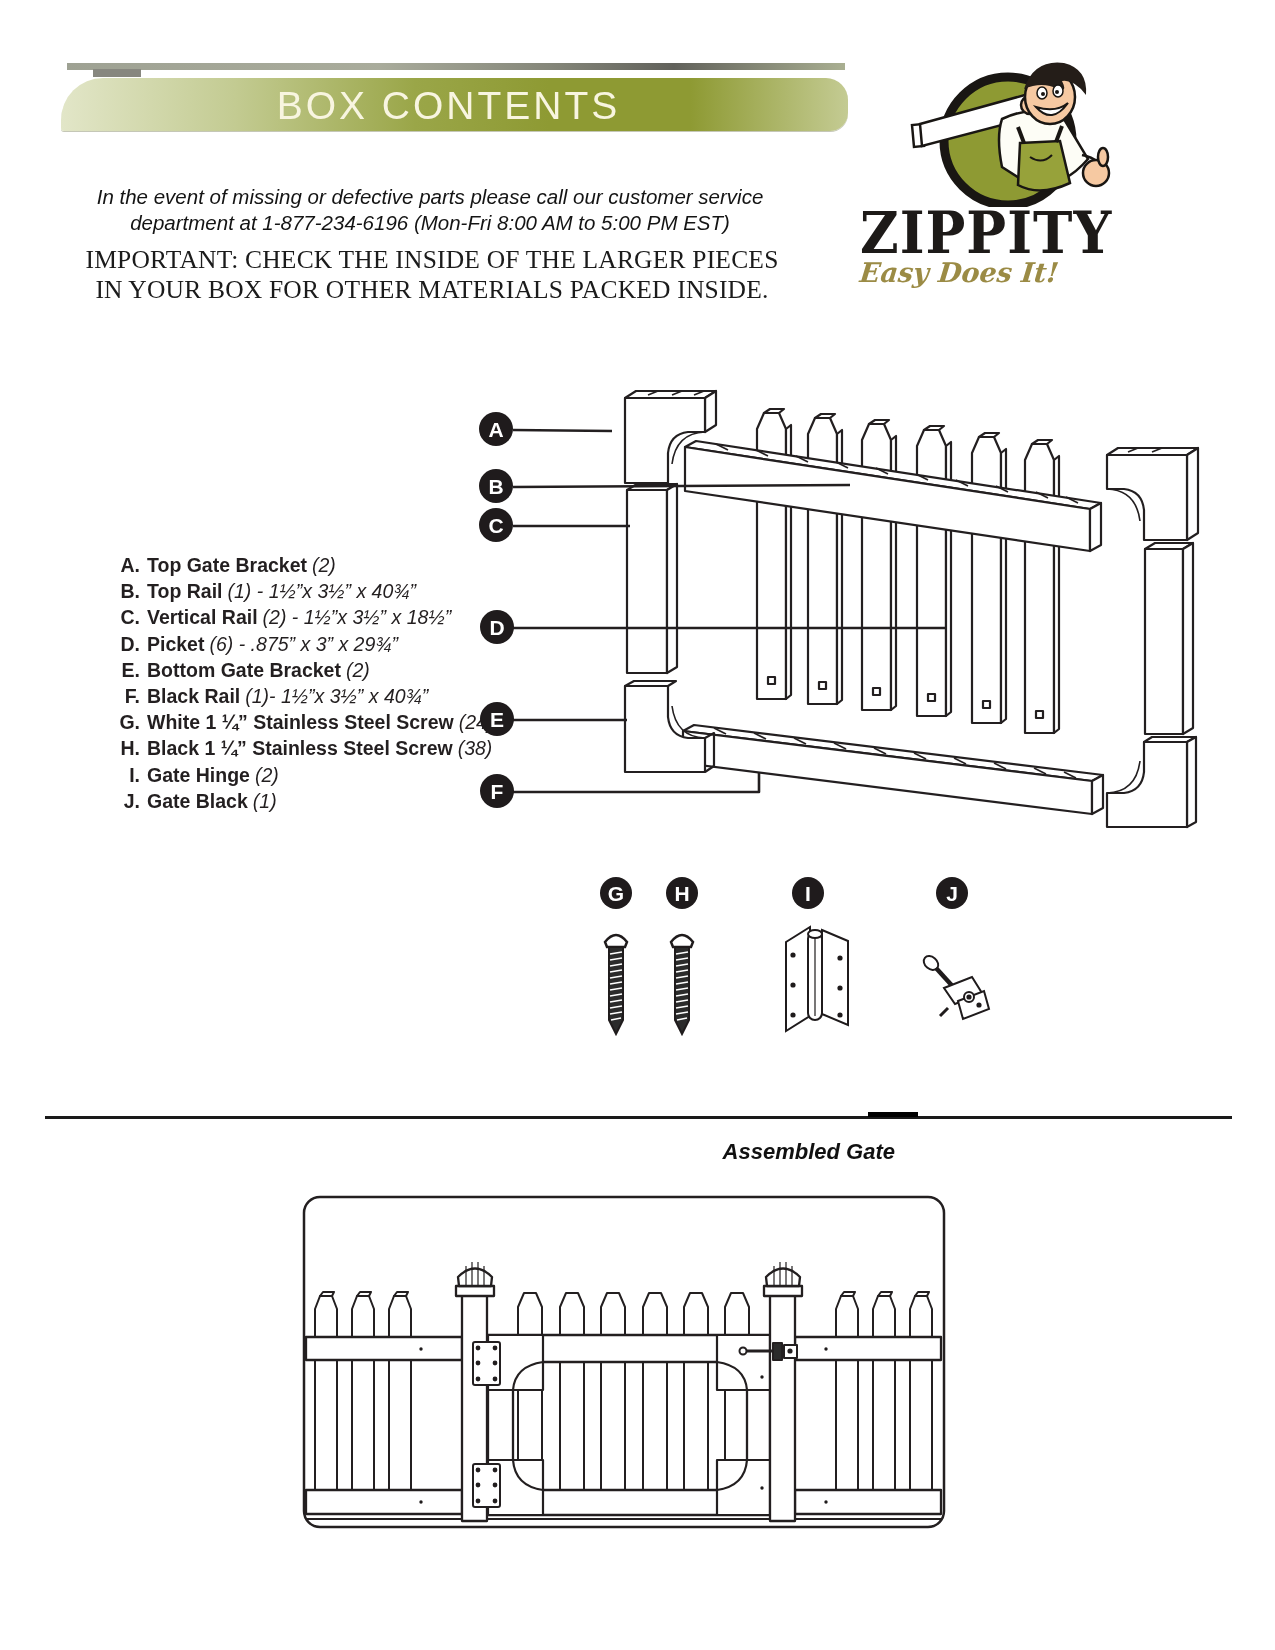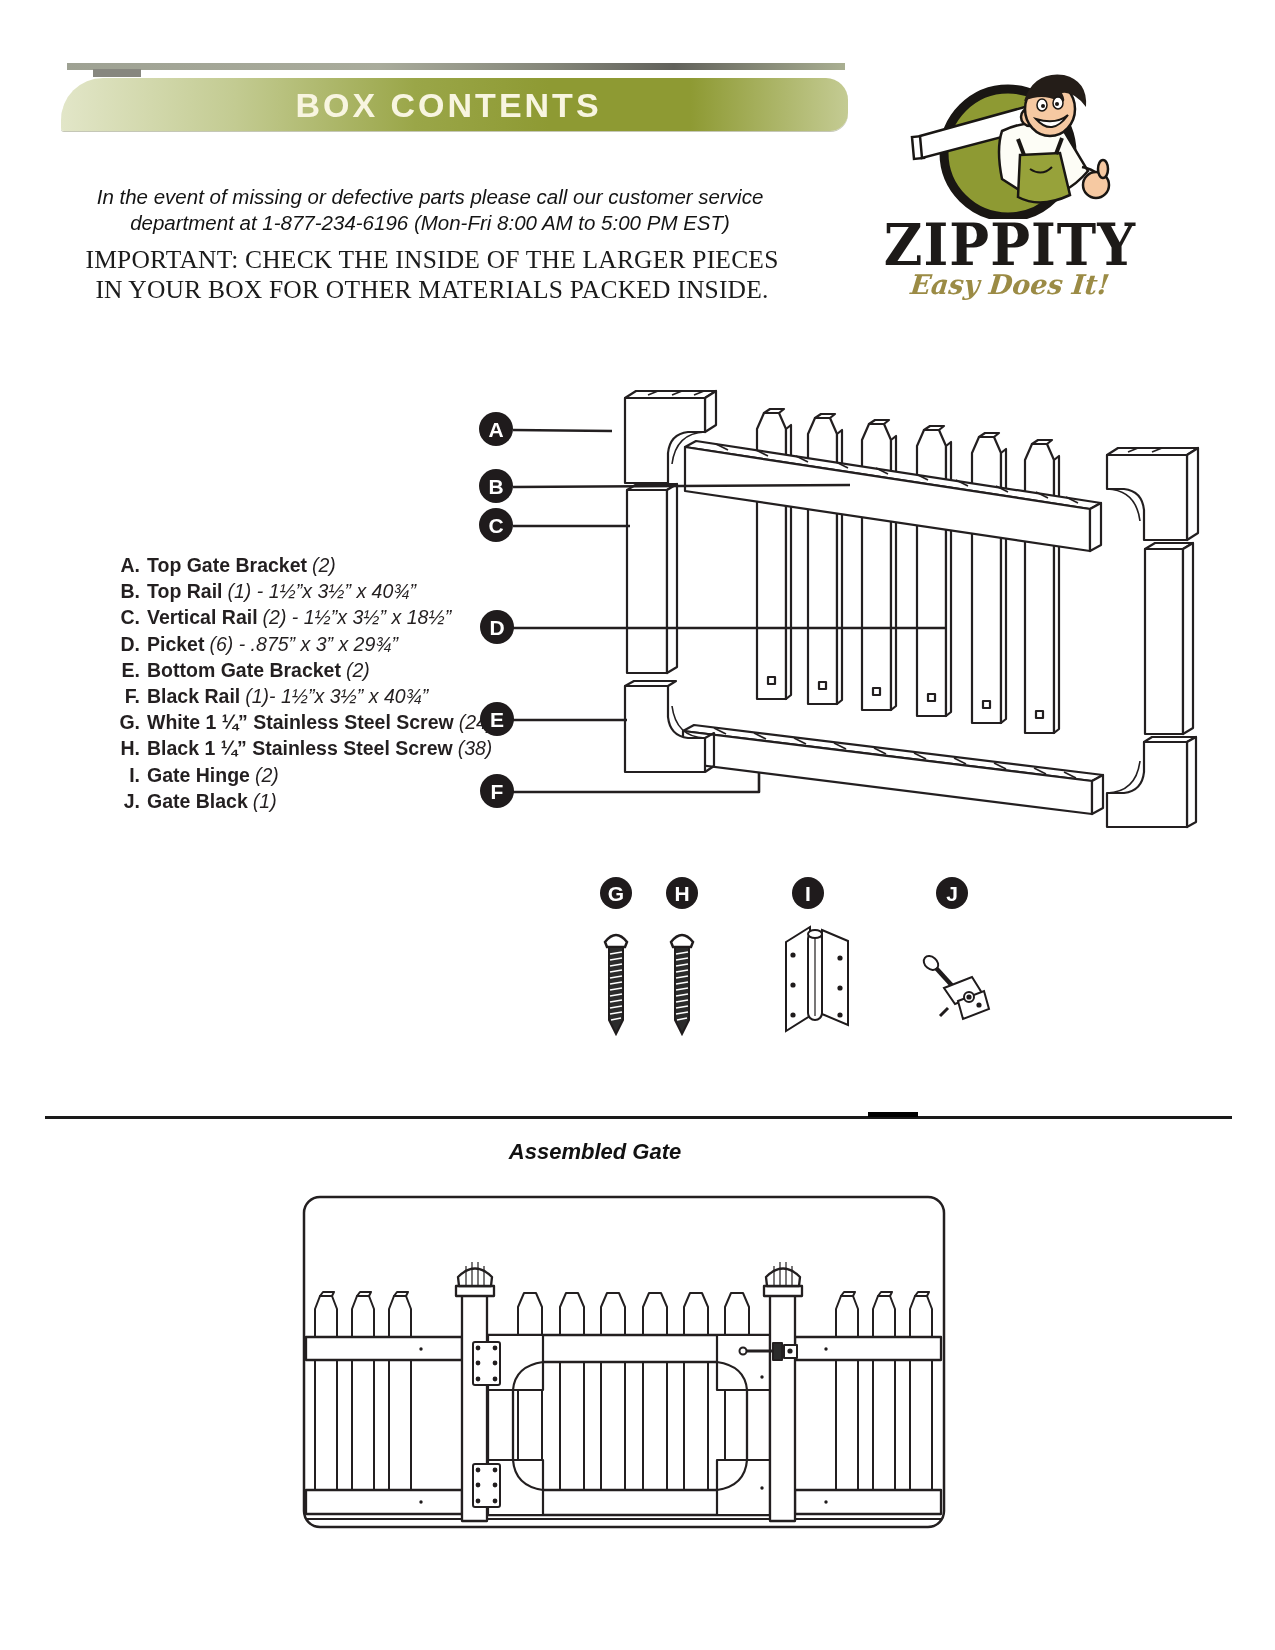--- a/index.html
+++ b/index.html
@@ -12,47 +12,47 @@
      opacity:.85;}
   .artifact-blob{position:absolute;left:93px;top:69px;width:48px;height:8px;background:#87877f;}
 
   
   .banner{position:absolute;left:61px;top:78px;width:787px;height:53px;
      border-radius:42px 22px 18px 3px;
      background:linear-gradient(to right,#e2e6c8 0%,#c3cb92 22%,#9aa648 45%,#8e9a33 62%,#8e9a33 80%,#c4cb93 100%);
      box-shadow:0 1px 0 rgba(90,95,50,.35);}
   .banner-title{position:absolute;left:0;top:0;width:100%;height:53px;line-height:55px;
      text-align:center;padding-right:12px;box-sizing:border-box;
-     color:#f8f5e0;font-size:34px;letter-spacing:3px;font-weight:700;}
+     color:#f8f5e0;font-size:39px;letter-spacing:3px;font-weight:400;}
 
   .notice{position:absolute;left:80px;top:146px;width:700px;text-align:center;
      font-style:italic;font-size:20.5px;line-height:26px;color:#141414;margin-top:38px;}
   .important{position:absolute;left:58px;top:245px;width:748px;text-align:center;
      font-size:25.5px;line-height:29.5px;letter-spacing:.2px;color:#1b1b1b;font-family:Liberation Serif, serif;}
 
   
-  .logo{position:absolute;left:860px;top:57px;width:300px;text-align:center;}
+  .logo{position:absolute;left:860px;top:45px;width:300px;text-align:left;}
   .logo svg{display:block;margin:0 auto;}
   .brand{font-family:"DejaVu Serif", serif;font-weight:bold;font-size:53px;line-height:50px;
      letter-spacing:1px;color:#1d1a18;margin-top:0px;transform:scaleY(1.08);}
   .tagline{font-family:"DejaVu Serif", serif;font-style:italic;font-weight:bold;
      font-size:27px;line-height:28px;color:#9b8b45;margin-top:2px;transform:skewX(-6deg);}
 
   
   .parts-list{position:absolute;left:113px;top:552px;width:420px;font-size:19.5px;}
   .part-row{display:flex;line-height:26.2px;white-space:nowrap;}
   .part-letter{font-weight:bold;width:27px;text-align:right;flex:0 0 27px;margin-right:7px;}
   .part-name{font-weight:700;}
   .part-detail{font-style:italic;margin-left:5px;}
 
   
   .exploded-svg{position:absolute;left:440px;top:365px;width:770px;height:680px;}
   .divider{position:absolute;left:45px;top:1116px;width:1187px;height:2.5px;background:#1a1a1a;}
   .divider-thick{position:absolute;left:868px;top:1112px;width:50px;height:5px;background:#000;}
-  .gate-caption{position:absolute;left:295px;top:1139px;width:600px;text-align:center;
+  .gate-caption{position:absolute;left:295px;top:1139px;width:600px;text-align:right;
      font-size:22px;font-weight:bold;font-style:italic;color:#111;}
   .assembled-svg{position:absolute;left:295px;top:1180px;width:660px;height:365px;}
 
   svg text.callout-letter{font-family:"Liberation Sans",sans-serif;font-weight:bold;
      font-size:21px;fill:#ffffff;}
 </style>
 </head>
 <body>
 
 <div class="page">

